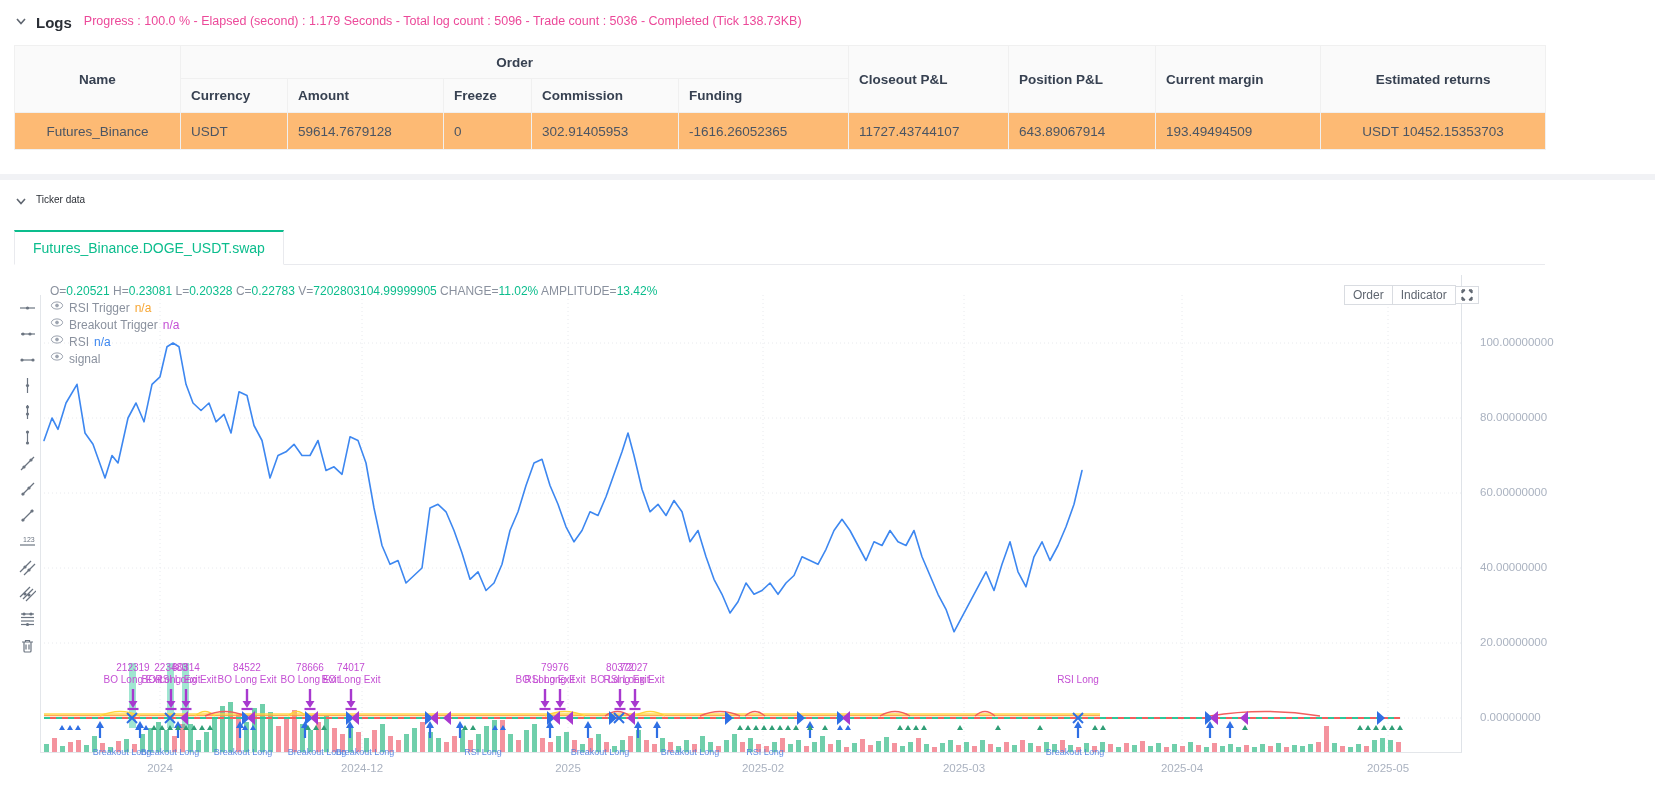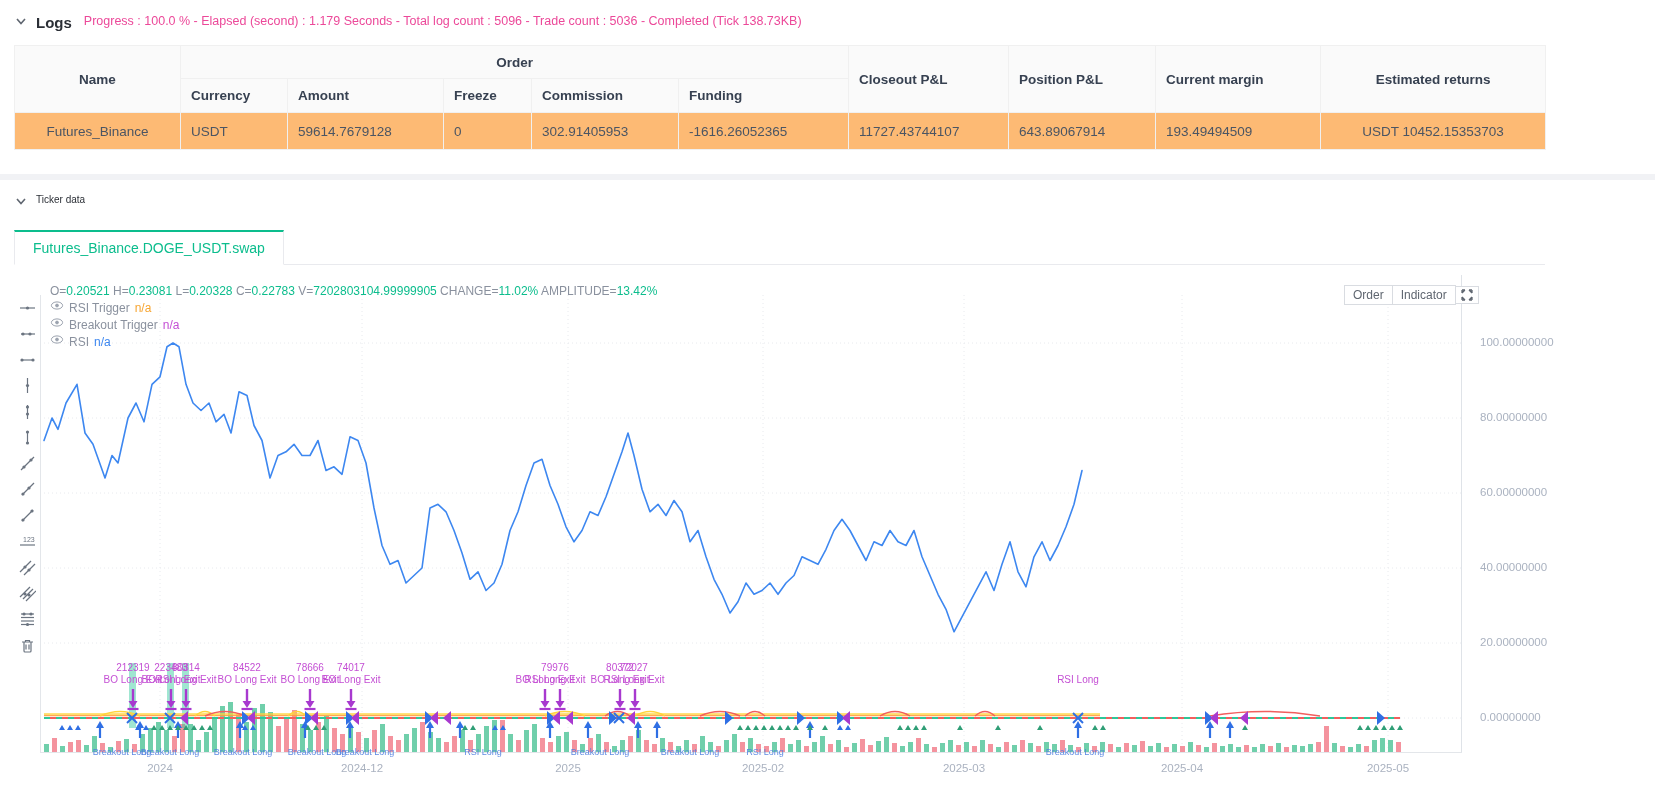--- a/index.html
+++ b/index.html
@@ -212,20 +212,27 @@
       <span>Breakout Trigger</span>
       <span class="na-p">n/a</span>
     </div>
     <div class="ind-row">
       <svg class="eye" viewBox="0 0 14 11" fill="none" stroke="currentColor">
           <ellipse cx="7" cy="5.5" rx="5.6" ry="3.6"></ellipse>
           <circle cx="7" cy="5.5" r="1.4" fill="currentColor"></circle>
         </svg>
       <span>RSI</span>
       <span class="na-b">n/a</span>
+    </div>
+    <div class="ind-row">
+      <svg class="eye" viewBox="0 0 14 11" fill="none" stroke="currentColor">
+          <ellipse cx="7" cy="5.5" rx="5.6" ry="3.6"></ellipse>
+          <circle cx="7" cy="5.5" r="1.4" fill="currentColor"></circle>
+        </svg>
+      <span>signal</span>
     </div>
   </div>
 
   <div class="ctrl">
     <div class="btn">Order</div>
     <div class="btn">Indicator</div>
     <div class="btn sq">
       <svg width="12" height="12" viewBox="0 0 12 12" fill="none" stroke="#5f6670" stroke-width="1.3">
         <path d="M1 4 L4 1 M1 1 L4 1 M1 1 L1 4"></path>
           <path d="M8 1 L11 4 M8 1 L11 1 M11 1 L11 4"></path>

